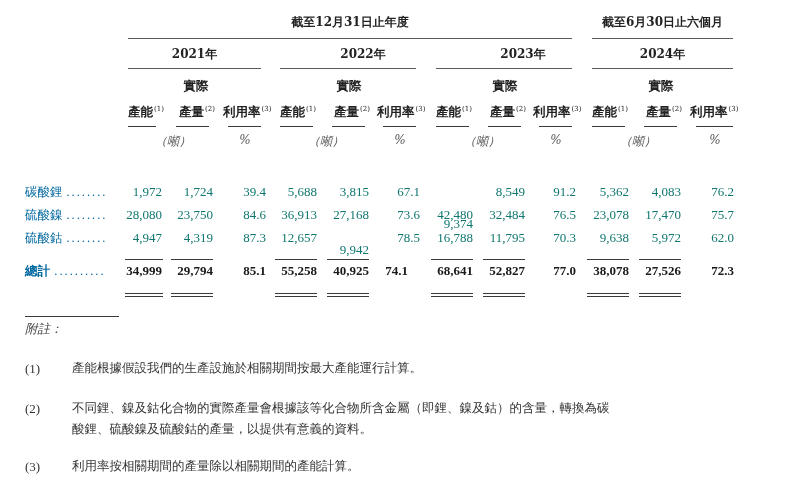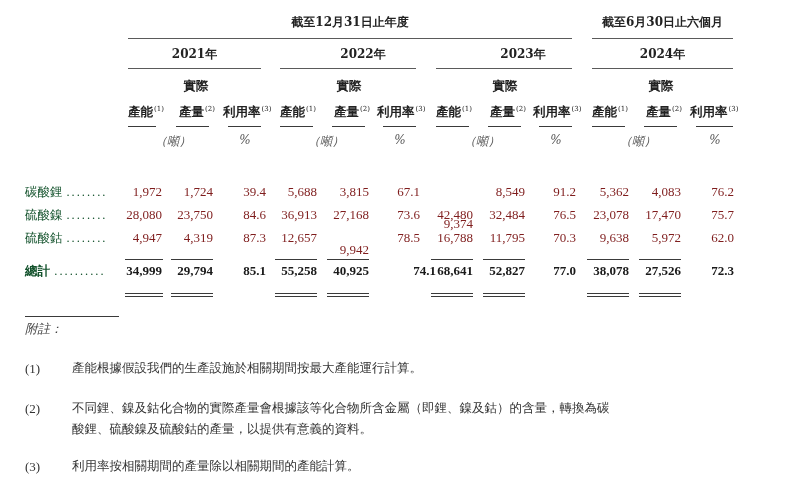--- a/index.html
+++ b/index.html
@@ -8,23 +8,23 @@
     font-family: "DejaVu Serif", "Liberation Serif", serif;
     color: #2a2a2a;
   }
   .abs { position: absolute; }
   .hline { position: absolute; height: 0; border-top: 1.6px solid #5a5a5a; }
   .thin { border-top: 1.2px solid #3a3a3a; }
   .hdr { font-size: 12px; font-weight: bold; color: #222; white-space: nowrap; text-align: center; }
   .sub { font-size: 12.5px; font-weight: bold; color: #222; white-space: nowrap; text-align: center; }
   .sub sup { font-size: 7px; font-weight: normal; vertical-align: 5px; margin-left: 1px; }
   .unit { font-size: 12px; font-style: italic; color: #555; text-align: center; white-space: nowrap; }
-  .cell { font-family: "Liberation Serif", serif; font-size: 13px; text-align: right; white-space: nowrap; color: #7f1d1d; }
+  .cell { font-family: "Liberation Serif", serif; font-size: 13px; text-align: right; white-space: nowrap; color: #0f766e; }
   .cell.total { font-weight: bold; color: #1a1a1a; }
-  .rowlabel { font-size: 12.5px; white-space: nowrap; color: #14532d; }
+  .rowlabel { font-size: 12.5px; white-space: nowrap; color: #0369a1; }
   .rowlabel.total { font-weight: bold; }
   .dots { letter-spacing: 2px; font-family: "Liberation Serif", serif; }
   .dbl { position: absolute; height: 2px; border-top: 1.2px solid #3a3a3a; border-bottom: 1.2px solid #3a3a3a; }
   .note-mark { font-family: "Liberation Serif", serif; font-size: 13px; color: #333; }
   .note-text { font-size: 12.5px; color: #333; line-height: 22px; }
   .notes-title { font-size: 12.5px; font-style: italic; color: #444; }
 </style>
 </head>
 <body>
 
@@ -174,21 +174,21 @@
 
 <div class="abs rowlabel total" style="left:25px; top:263px;">
   <span>總計</span>
   <span class="dots" style="font-weight:normal;">..........</span>
 </div>
 <div class="abs cell total" style="left:118px; top:263px; width:44px;">34,999</div>
 <div class="abs cell total" style="left:166px; top:263px; width:47px;">29,794</div>
 <div class="abs cell total" style="left:222px; top:263px; width:44px;">85.1</div>
 <div class="abs cell total" style="left:270px; top:263px; width:47px;">55,258</div>
 <div class="abs cell total" style="left:322px; top:263px; width:47px;">40,925</div>
-<div class="abs cell total" style="left:392px; top:263px; width:44px;">74.1</div>
+<div class="abs cell total" style="left:364px; top:263px; width:44px;">74.1</div>
 <div class="abs cell total" style="left:426px; top:263px; width:47px;">68,641</div>
 <div class="abs cell total" style="left:478px; top:263px; width:47px;">52,827</div>
 <div class="abs cell total" style="left:532px; top:263px; width:44px;">77.0</div>
 <div class="abs cell total" style="left:582px; top:263px; width:47px;">38,078</div>
 <div class="abs cell total" style="left:634px; top:263px; width:47px;">27,526</div>
 <div class="abs cell total" style="left:688px; top:263px; width:46px;">72.3</div>
 
 <div class="dbl" style="left:125px; top:293px; width:38px;"></div>
 <div class="dbl" style="left:171px; top:293px; width:42px;"></div>
 <div class="dbl" style="left:275px; top:293px; width:42px;"></div>

